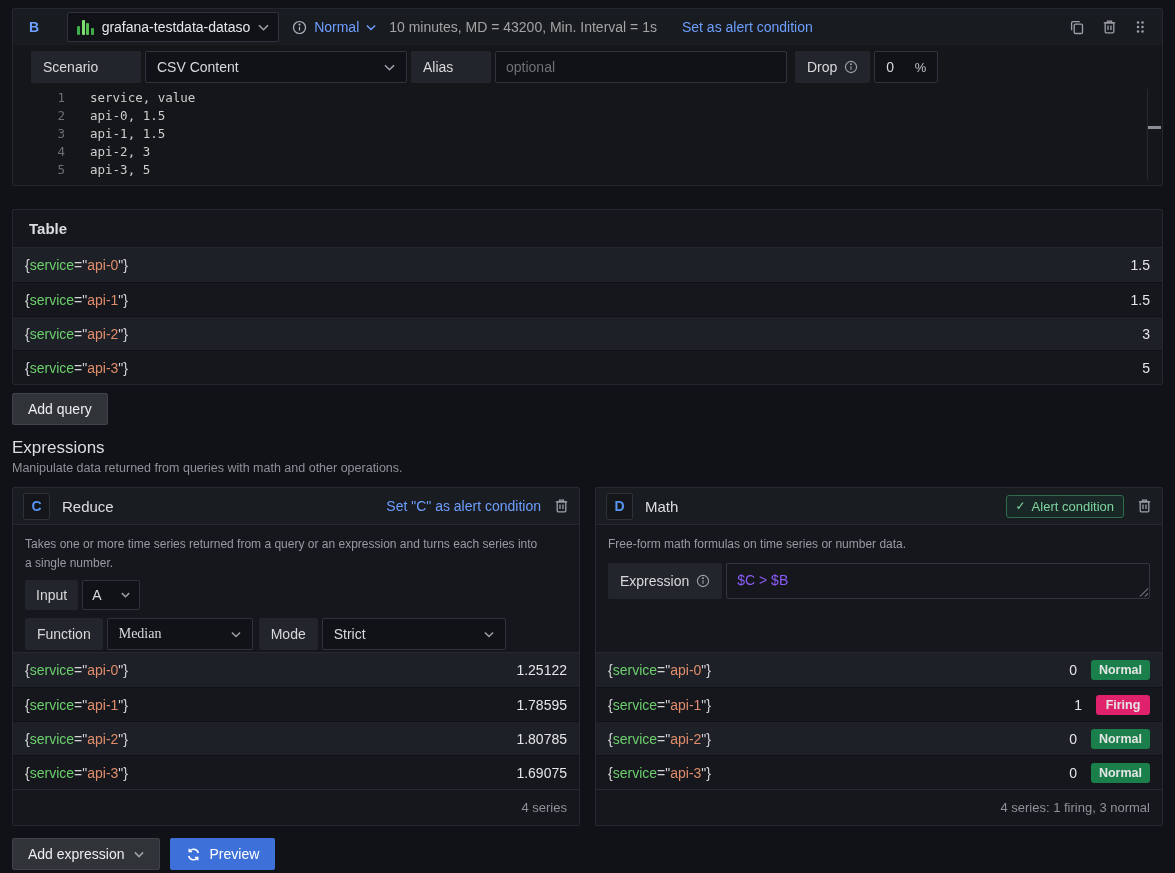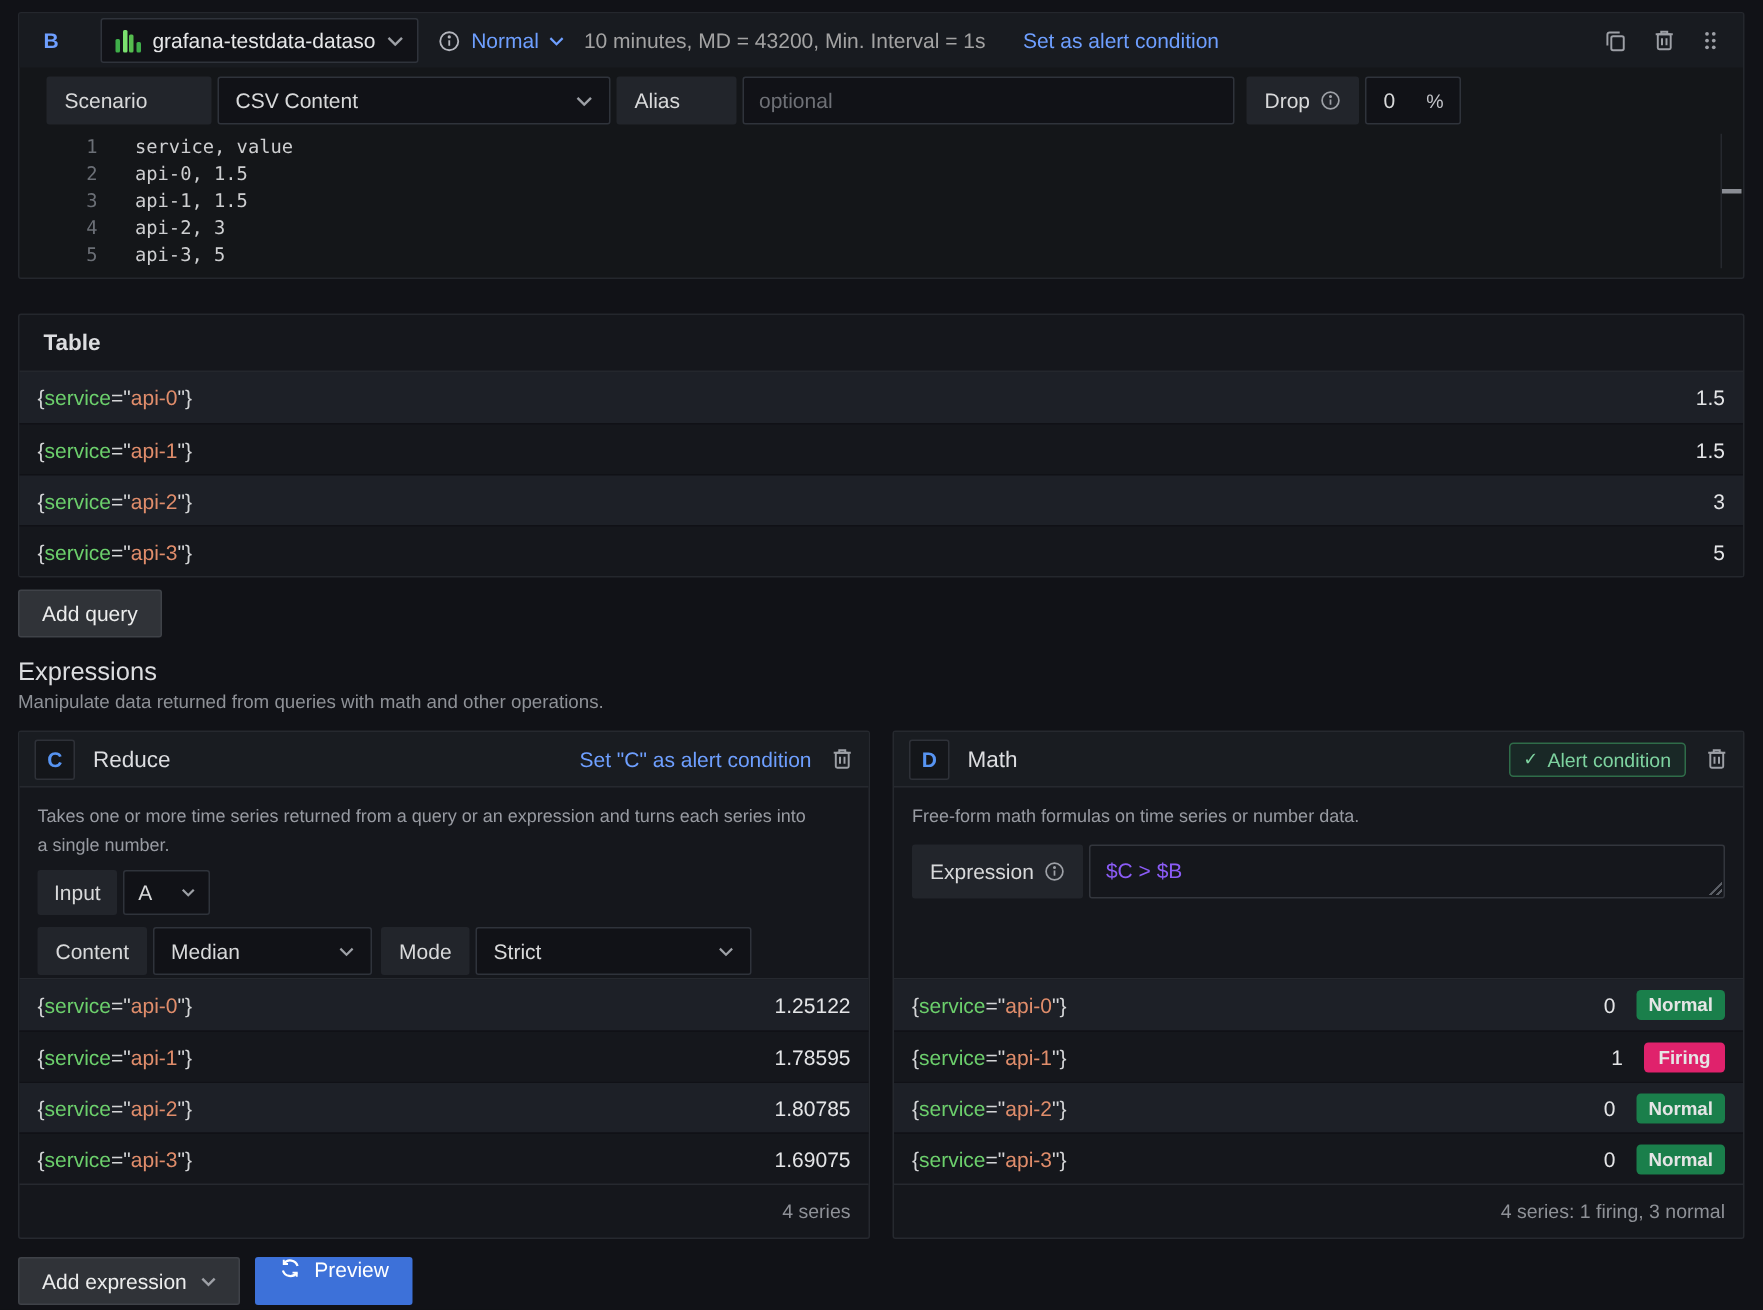--- a/index.html
+++ b/index.html
@@ -68,21 +68,21 @@
   .row-metric { margin-left:auto; color:#e4e5e7; }
   .state-badge { margin-left:14px; min-width:54px; text-align:center; padding:3px 8px; border-radius:3px;
     font-size:12.5px; font-weight:700; color:#e5e5e5; }
   .state-badge.normal { background:#1a7f4b; }
   .state-badge.firing { background:#e0226c; }
 
   
   .btn-secondary { height:32px; display:inline-flex; align-items:center; gap:9px; padding:0 15px;
     background:#303338; border:1px solid #3f4248; border-radius:2px; color:#eceded;
     font-weight:500; font-size:14px; cursor:pointer; font-family:inherit; }
-  .btn-primary { height:32px; display:inline-flex; gap:9px; padding:0 16px;
+  .btn-primary { height:32px; display:inline-flex; align-items:center; gap:9px; padding:0 16px;
     background:#3d71d9; border:none; border-radius:2px; color:#fff; font-weight:500; font-size:14px;
     cursor:pointer; font-family:inherit; }
   .add-query-wrap { margin:8px 12px 0; }
 
   
   .section-head { margin:13px 12px 0; }
   .section-title { font-size:17px; color:#dcdde0; }
   .section-sub { font-size:12.5px; color:#8e9197; margin-top:3px; }
 
   .cards { display:flex; gap:15px; margin:12px 12px 0; }
@@ -193,21 +193,21 @@
         <span>CSV Content</span>
         <span class="chev">
           <svg width="11" height="7" viewBox="0 0 11 7" fill="none" stroke="currentColor" stroke-width="1.6">
               <path d="M1 1.2l4.5 4.5L10 1.2"></path>
             </svg>
         </span>
       </div>
       <div class="inline-label" style="min-width:80px;margin-left:4px;">
         <span>Alias</span>
       </div>
-      <input class="text-input" style="width: 328px;" placeholder="optional">
+      <input class="text-input" style="width: 292px;" placeholder="optional">
       <div class="inline-label" style="margin-left:8px;">
         <span>Drop</span>
         <span class="icon-gray" style="color:#9da0a6;">
           <svg width="14" height="14" viewBox="0 0 16 16" fill="none" stroke="currentColor" stroke-width="1.3">
               <circle cx="8" cy="8" r="6.4"></circle>
               <path d="M8 7.2v4"></path>
               <circle cx="8" cy="4.9" r="0.5" fill="currentColor"></circle>
             </svg>
         </span>
       </div>
@@ -303,23 +303,23 @@
           <span>A</span>
           <span class="chev">
             <svg width="9" height="6" viewBox="0 0 11 7" fill="none" stroke="currentColor" stroke-width="1.8">
                 <path d="M1 1.2l4.5 4.5L10 1.2"></path>
               </svg>
           </span>
         </div>
       </div>
       <div class="controls-row tall">
         <div class="inline-label">
-          <span>Content</span>
-        </div>
-        <div class="select" style="width:146px;">
+          <span>Function</span>
+        </div>
+        <div class="select" style="width:146px;font-family:Liberation Serif, serif;">
           <span>Median</span>
           <span class="chev">
             <svg width="10" height="7" viewBox="0 0 11 7" fill="none" stroke="currentColor" stroke-width="1.6">
                 <path d="M1 1.2l4.5 4.5L10 1.2"></path>
               </svg>
           </span>
         </div>
         <span class="gap6"></span>
         <div class="inline-label">
           <span>Mode</span>

